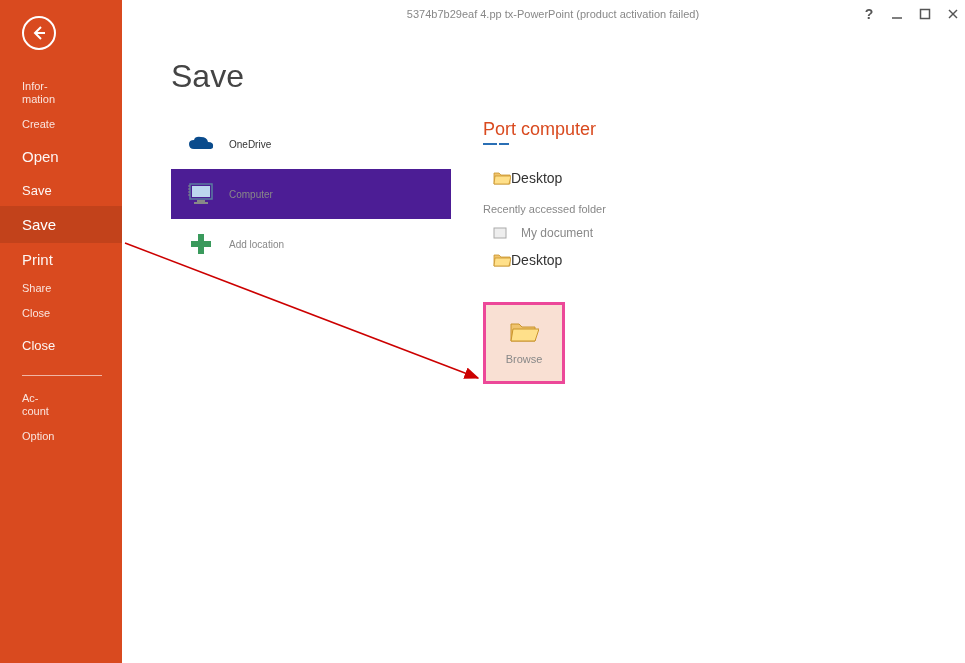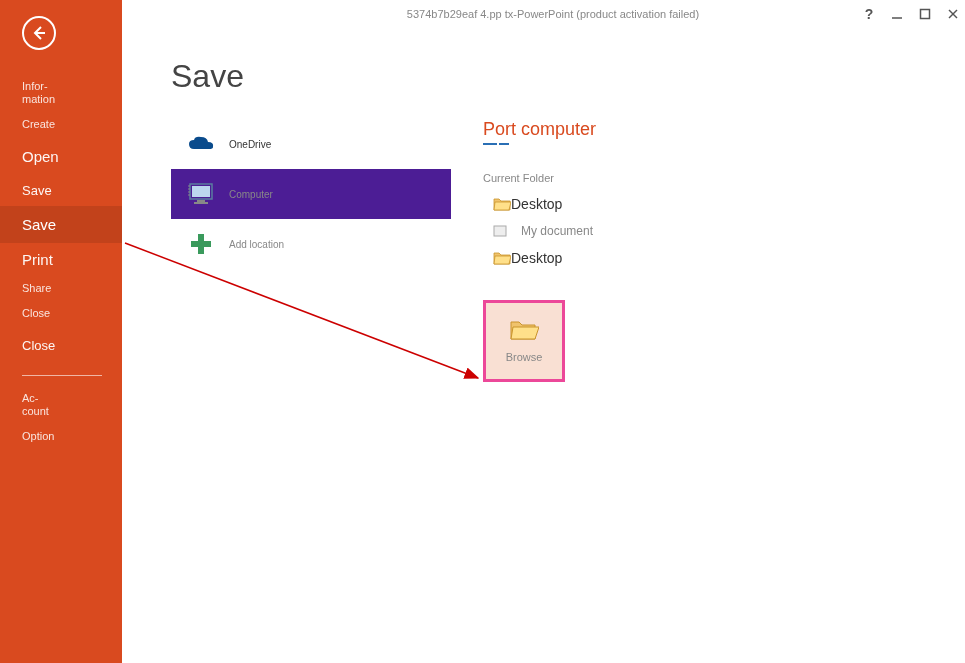--- a/index.html
+++ b/index.html
@@ -215,29 +215,29 @@
       </div>
     </div>
 
     <div class="right-col">
       <div class="right-title">Port computer</div>
       <svg class="right-title-line" viewBox="0 0 26 4">
         <line x1="0" y1="2" x2="14" y2="2" stroke="#2a6fb5" stroke-width="2"></line>
         <line x1="16" y1="2" x2="26" y2="2" stroke="#2a6fb5" stroke-width="2"></line>
       </svg>
 
-      <div class="section-label">Current Folder</div>
       <div class="folder-item">
         <svg class="folder-ic" viewBox="0 0 18 14">
           <path d="M1 3 L1 13 L17 13 L17 4 L8 4 L6 2 L1 2 Z" fill="#f0c36d" stroke="#c9942c" stroke-width="0.8"></path>
           <path d="M2 5 L18 5 L16 13 L1 13 Z" fill="#ffe08a" stroke="#c9942c" stroke-width="0.8"></path>
         </svg>
         <span>Desktop</span>
       </div>
 
+      <div class="section-label" style="line-height:1.3">Recently accessed folder</div>
       <div class="recent-doc">
         <svg width="14" height="12" viewBox="0 0 14 12">
           <rect x="1" y="1" width="12" height="10" fill="#eee" stroke="#aaa"></rect>
         </svg>
         <span>My document</span>
       </div>
       <div class="folder-item" style="padding-top:6px">
         <svg class="folder-ic" viewBox="0 0 18 14">
           <path d="M1 3 L1 13 L17 13 L17 4 L8 4 L6 2 L1 2 Z" fill="#f0c36d" stroke="#c9942c" stroke-width="0.8"></path>
           <path d="M2 5 L18 5 L16 13 L1 13 Z" fill="#ffe08a" stroke="#c9942c" stroke-width="0.8"></path>

